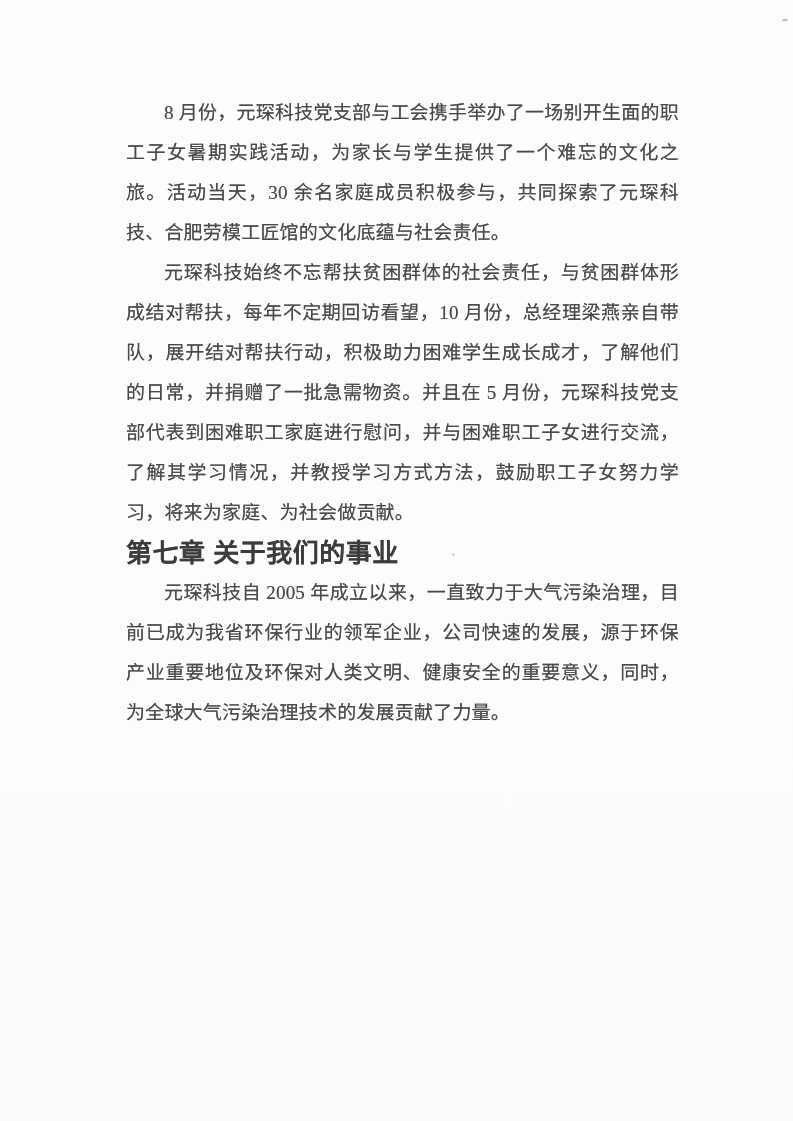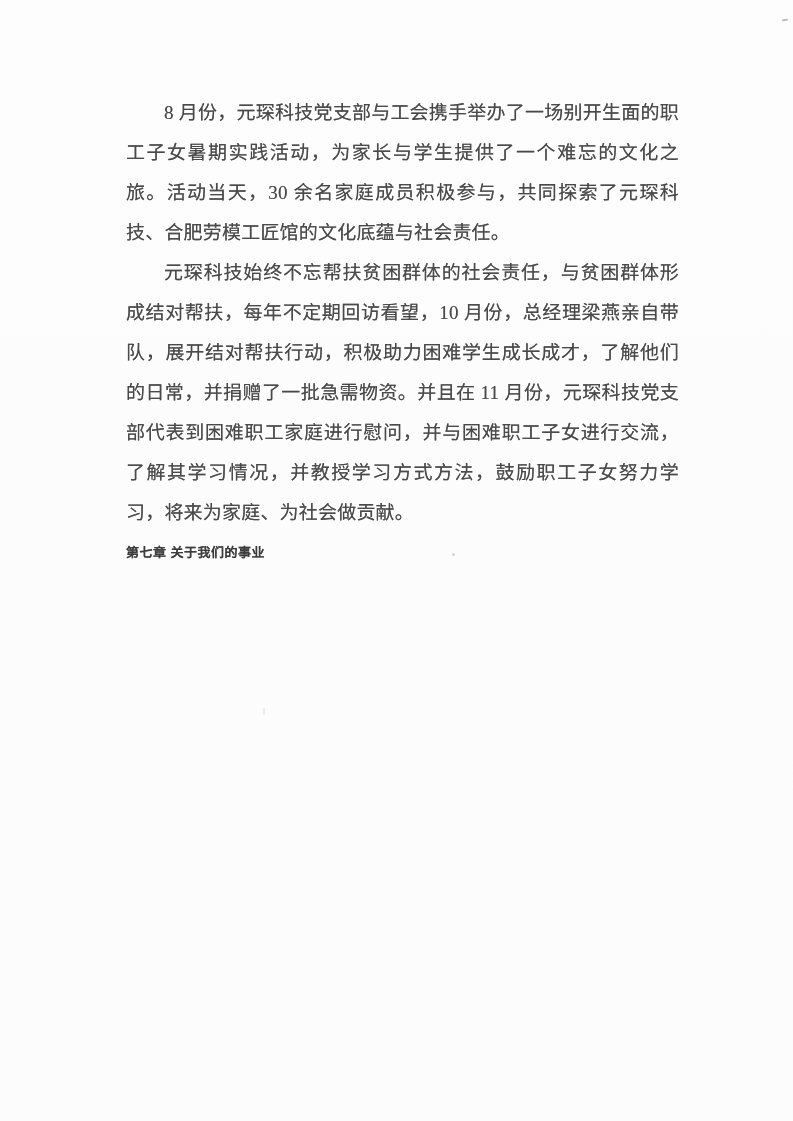--- a/index.html
+++ b/index.html
@@ -24,21 +24,21 @@
     line-height: 40px;
     letter-spacing: 0.2px;
     text-align: justify;
     text-justify: inter-ideograph;
     text-indent: 2em;
     color: #4a4a4a;
     text-shadow: 0 0 0.6px rgba(90, 90, 90, 0.75);
   }
   .chapter-heading {
     margin: 0;
-    font-size: 13px;
+    font-size: 26px;
     line-height: 40px;
     font-weight: bold;
     letter-spacing: 0.5px;
     text-indent: 0;
     color: #3c3c3c;
     font-family: "Liberation Sans", "DejaVu Sans", sans-serif;
     text-shadow: 0 0 0.5px rgba(70, 70, 70, 0.7);
   }
   .speck {
     position: absolute;
@@ -64,23 +64,24 @@
     border-radius: 1px;
   }
 </style>
 </head>
 <body>
 
 <div class="page">
 
   <p class="para">8 月份，元琛科技党支部与工会携手举办了一场别开生面的职工子女暑期实践活动，为家长与学生提供了一个难忘的文化之旅。活动当天，30 余名家庭成员积极参与，共同探索了元琛科技、合肥劳模工匠馆的文化底蕴与社会责任。</p>
 
-  <p class="para">元琛科技始终不忘帮扶贫困群体的社会责任，与贫困群体形成结对帮扶，每年不定期回访看望，10 月份，总经理梁燕亲自带队，展开结对帮扶行动，积极助力困难学生成长成才，了解他们的日常，并捐赠了一批急需物资。并且在 11 月份，元琛科技党支部代表到困难职工家庭进行慰问，并与困难职工子女进行交流，了解其学习情况，并教授学习方式方法，鼓励职工子女努力学习，将来为家庭、为社会做贡献。</p>
+  <p class="para">元琛科技始终不忘帮扶贫困群体的社会责任，与贫困群体形成结对帮扶，每年不定期回访看望，10 月份，总经理梁燕亲自带队，展开结对帮扶行动，积极助力困难学生成长成才，了解他们的日常，并捐赠了一批急需物资。并且在 5 月份，元琛科技党支部代表到困难职工家庭进行慰问，并与困难职工子女进行交流，了解其学习情况，并教授学习方式方法，鼓励职工子女努力学习，将来为家庭、为社会做贡献。</p>
 
   <h2 class="chapter-heading">第七章 关于我们的事业</h2>
 
+  <p class="para">元琛科技自 2005 年成立以来，一直致力于大气污染治理，目前已成为我省环保行业的领军企业，公司快速的发展，源于环保产业重要地位及环保对人类文明、健康安全的重要意义，同时，为全球大气污染治理技术的发展贡献了力量。</p>
 
 
   <div class="speck speck-dash"></div>
   <div class="speck speck-dot-1"></div>
   <div class="speck speck-dot-2"></div>
 
 </div>
 
 </body></html>

